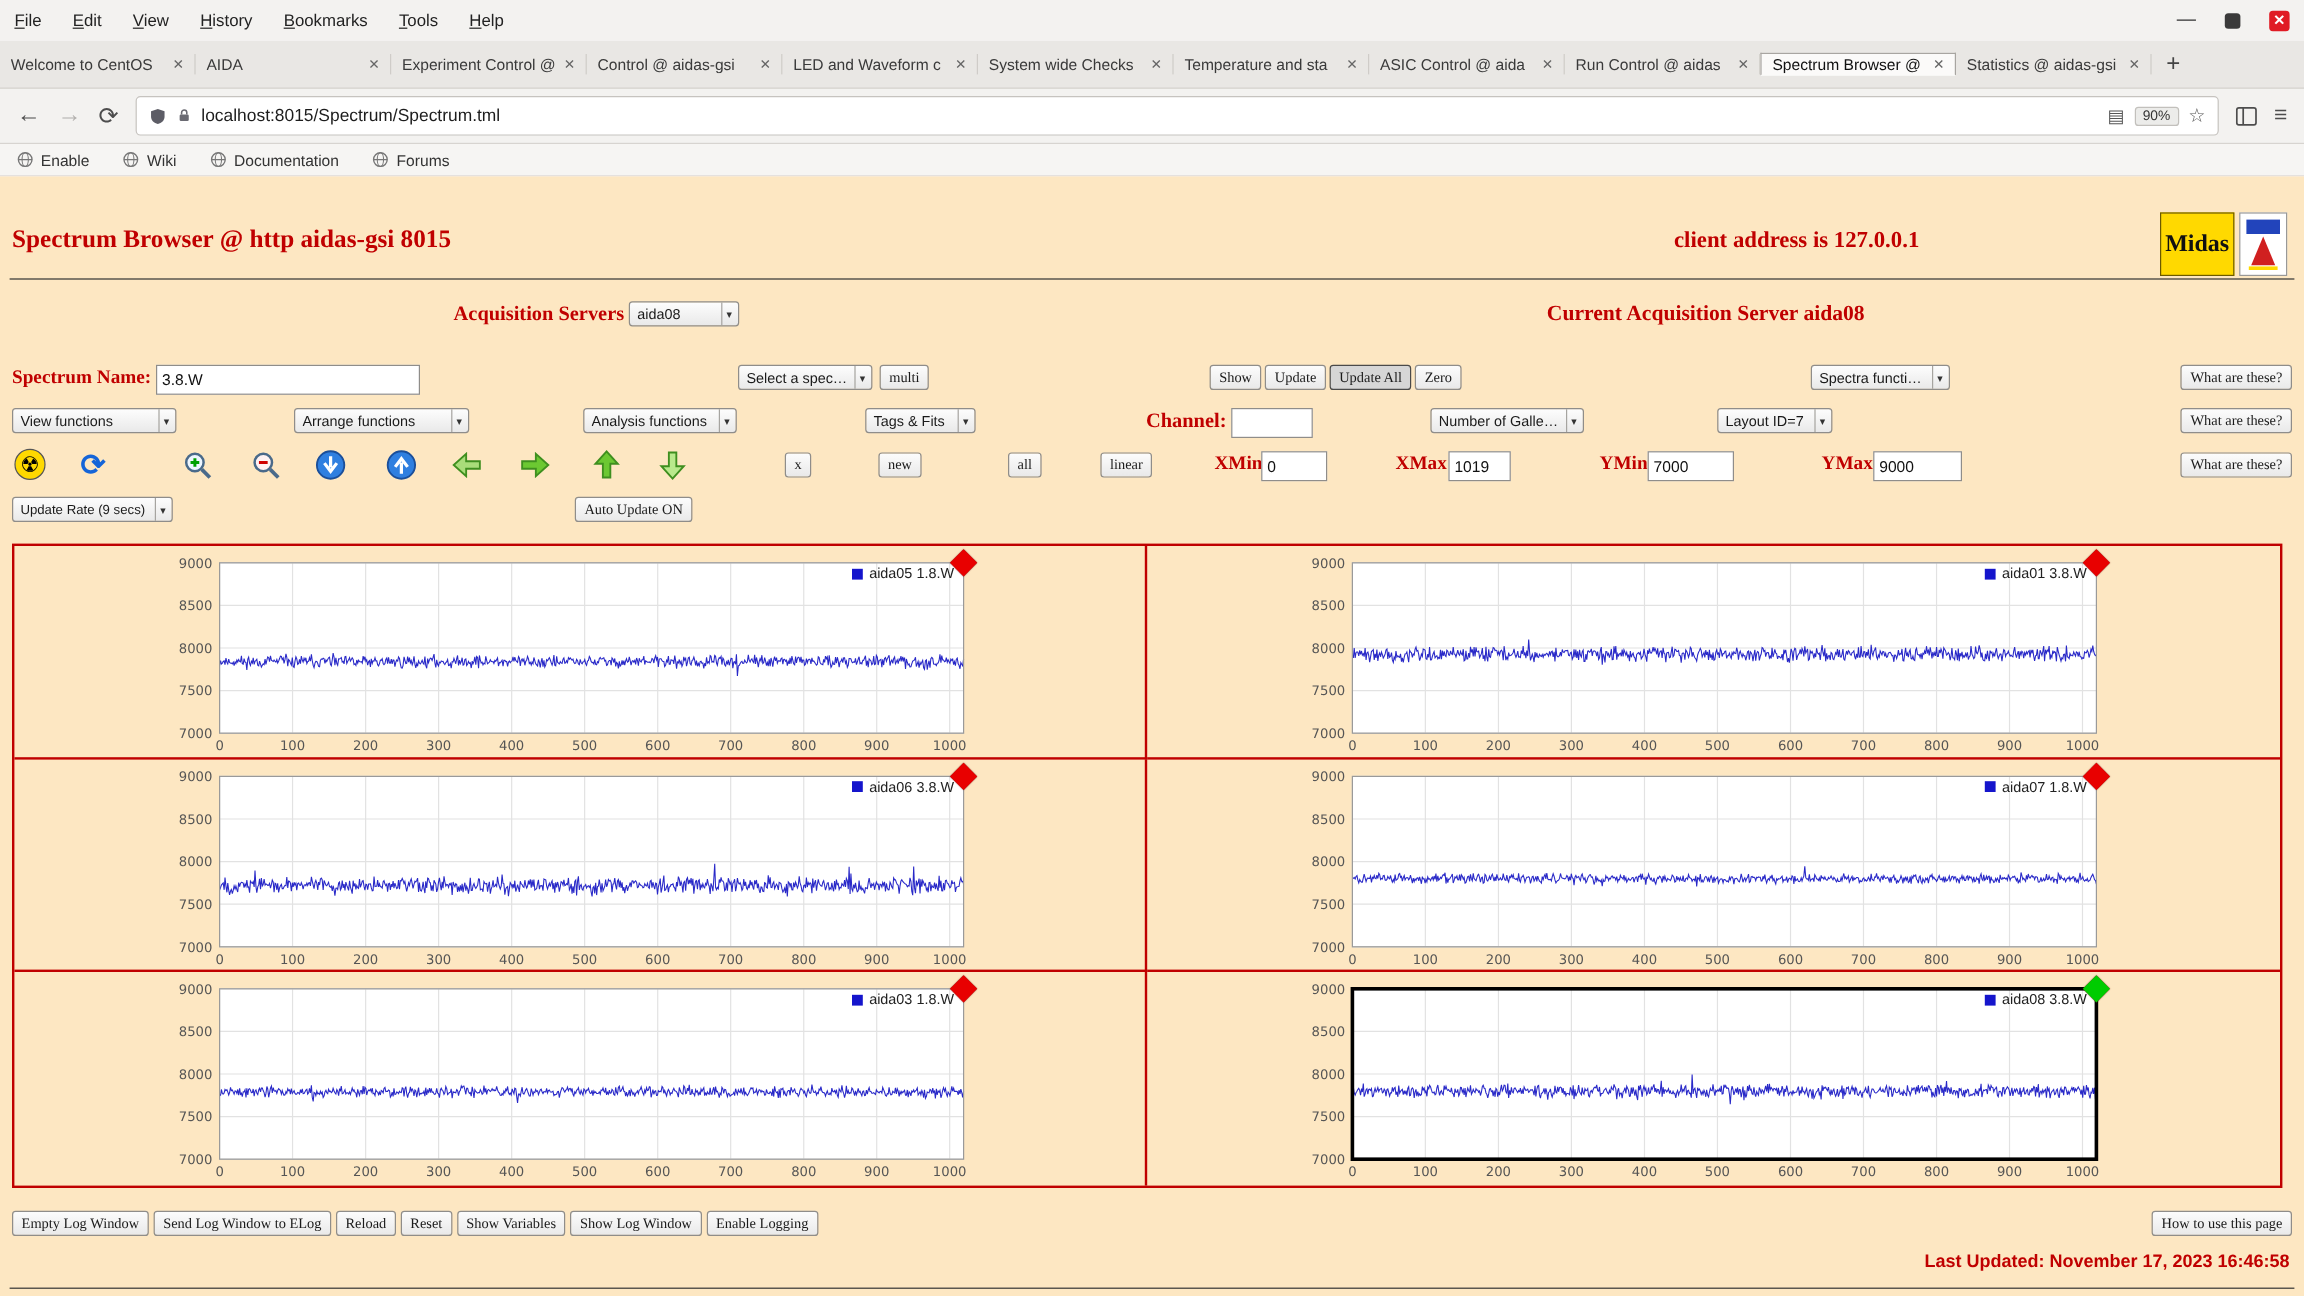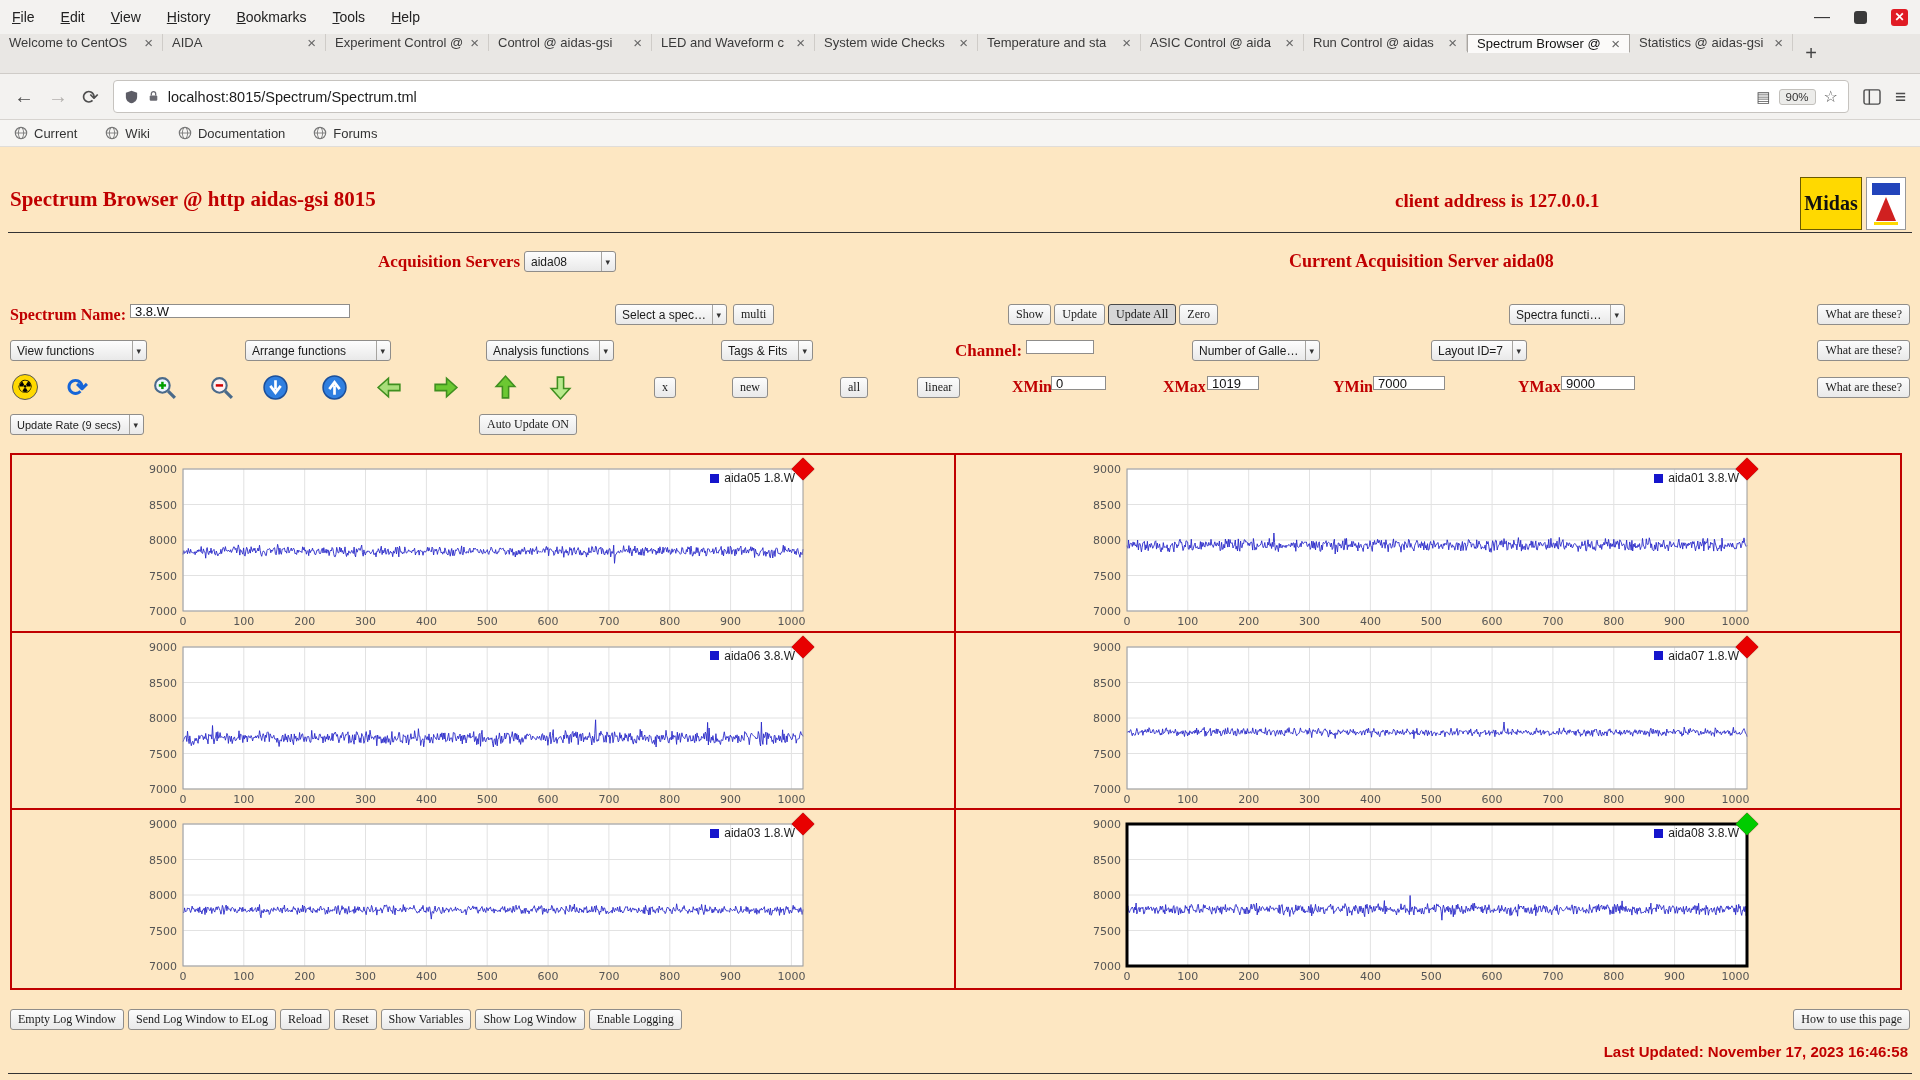--- a/index.html
+++ b/index.html
@@ -8,21 +8,21 @@
   
   .menubar{height:30px;background:#f3f2f0;display:flex;align-items:center;padding:17px 12px;font-size:14px;color:#222;gap:26px}
   .menu-item{display:inline-block;cursor:default}
   .menu-item::first-letter{text-decoration:underline}
   .win-controls{margin-left:auto;display:flex;align-items:center;gap:24px}
   .wc-min{font-size:16px;color:#333}
   .wc-max{width:13px;height:13px;background:#3a3a3a;border-radius:3px;display:inline-block}
   .wc-close{width:17px;height:17px;background:#e01b24;color:#fff;border-radius:3px;display:flex;align-items:center;justify-content:center;font-size:12px;font-weight:bold}
 
   .tabbar{height:40px;background:#e9e7e4;display:flex;align-items:stretch;border-bottom:1px solid #cfccc8}
-  .tab-strip{display:flex;align-items:flex-start}
+  .tab-strip{display:flex;align-items:center}
   .tab{width:163px;display:flex;align-items:center;gap:6px;padding:0 9px;border-right:1px solid #cfccc8;font-size:13px;color:#3a3a3a;overflow:hidden}
   .tab-label{white-space:nowrap;overflow:hidden;flex:1}
   .tab-close{color:#666;font-size:15px;flex:0 0 auto}
   .tab.active{background:#fbfaf9;border:1px solid #a8a5a1;border-bottom-color:#fbfaf9;color:#111}
   .newtab{width:36px;display:flex;align-items:center;justify-content:center;font-size:20px;color:#444}
 
   .navbar{height:46px;background:#f3f2f0;display:flex;align-items:center;gap:14px;padding:0 14px;border-bottom:1px solid #d7d4d0}
   .navbtn{font-size:20px;color:#4d4d4d}
   .navbtn.disabled{color:#b3b1ae}
   .urlbar{flex:1;height:33px;background:#fff;border:1px solid #c6c3bf;border-radius:4px;display:flex;align-items:center;gap:8px;padding:0 10px;font-size:14.5px;color:#1c1c1c}
@@ -46,21 +46,21 @@
   .hrline{position:absolute;left:8px;right:8px;border-top:1px solid #333}
 
   .logo-midas{width:62px;height:53px;background:#ffd900;border:1px solid #6b5a00;display:flex;align-items:center;justify-content:center;font-family:"Liberation Serif",serif;font-weight:bold;font-size:20px;color:#111}
   .logo-exp{width:40px;height:53px;background:#fff;border:1px solid #999;display:flex;align-items:center;justify-content:center}
 
   .btn{display:inline-flex;align-items:center;justify-content:center;background:linear-gradient(#fcfcfc,#e9e9e9);border:1px solid #8f8d8a;border-radius:3px;font-size:12px;color:#1a1a1a;padding:2px 7px;height:21px;white-space:nowrap;font-family:Liberation Serif, serif}
   .btn.active{background:#d6d6d6;border:1px solid #4a4a4a}
   .sel{display:inline-flex;align-items:center;background:linear-gradient(#fdfdfd,#e9e9e9);border:1px solid #8f8d8a;border-radius:3px;font-size:12px;color:#1a1a1a;height:21px;padding:0 2px 0 6px;white-space:nowrap}
   .sel .sel-label{flex:1;overflow:hidden;text-overflow:ellipsis}
   .sel .caret{margin-left:5px;border-left:1px solid #a6a4a0;align-self:stretch;display:flex;align-items:center;padding:0 3px;font-size:9px;color:#333}
-  .inp{background:#fff;border:1px solid #8f8d8a;height:14px;font-size:13px;padding:0 4px;font-family:"Liberation Sans",sans-serif;color:#111}
+  .inp{background:#fff;border:1px solid #8f8d8a;height:25px;font-size:13px;padding:0 4px;font-family:"Liberation Sans",sans-serif;color:#111}
 
   .ticon{position:absolute;top:3px;width:27px;height:27px;display:flex;align-items:center;justify-content:center}
   .rad{background:#ffd900;border:1px solid #555;border-radius:50%;color:#000;font-size:18px;width:26px;height:26px}
   .refr{color:#1565d8;font-size:25px;font-weight:bold}
 
   
   .gallery-grid{position:absolute;left:10px;top:306px;width:1892px;height:537px;display:grid;grid-template-columns:1fr 1fr;grid-template-rows:1fr 1fr 1fr;border:2px solid #c00000;background:#fde7c2}
   .cell{position:relative}
   .cell:nth-child(odd){border-right:2px solid #c00000}
   .cell:nth-child(-n+4){border-bottom:2px solid #c00000}
@@ -178,21 +178,21 @@
 <div class="bookmarksbar">
   <div style="display:flex;gap:28px">
       <div class="bm">
         <span class="bm-ic">
           <svg width="14" height="14" viewBox="0 0 16 16">
             <circle cx="8" cy="8" r="6.5" fill="none" stroke="#777" stroke-width="1.3"></circle>
             <ellipse cx="8" cy="8" rx="3" ry="6.5" fill="none" stroke="#777" stroke-width="1"></ellipse>
             <line x1="1.5" y1="8" x2="14.5" y2="8" stroke="#777" stroke-width="1"></line>
           </svg>
         </span>
-        <span>Current</span>
+        <span>Enable</span>
       </div>
       <div class="bm">
         <span class="bm-ic">
           <svg width="14" height="14" viewBox="0 0 16 16">
             <circle cx="8" cy="8" r="6.5" fill="none" stroke="#777" stroke-width="1.3"></circle>
             <ellipse cx="8" cy="8" rx="3" ry="6.5" fill="none" stroke="#777" stroke-width="1"></ellipse>
             <line x1="1.5" y1="8" x2="14.5" y2="8" stroke="#777" stroke-width="1"></line>
           </svg>
         </span>
         <span>Wiki</span>

